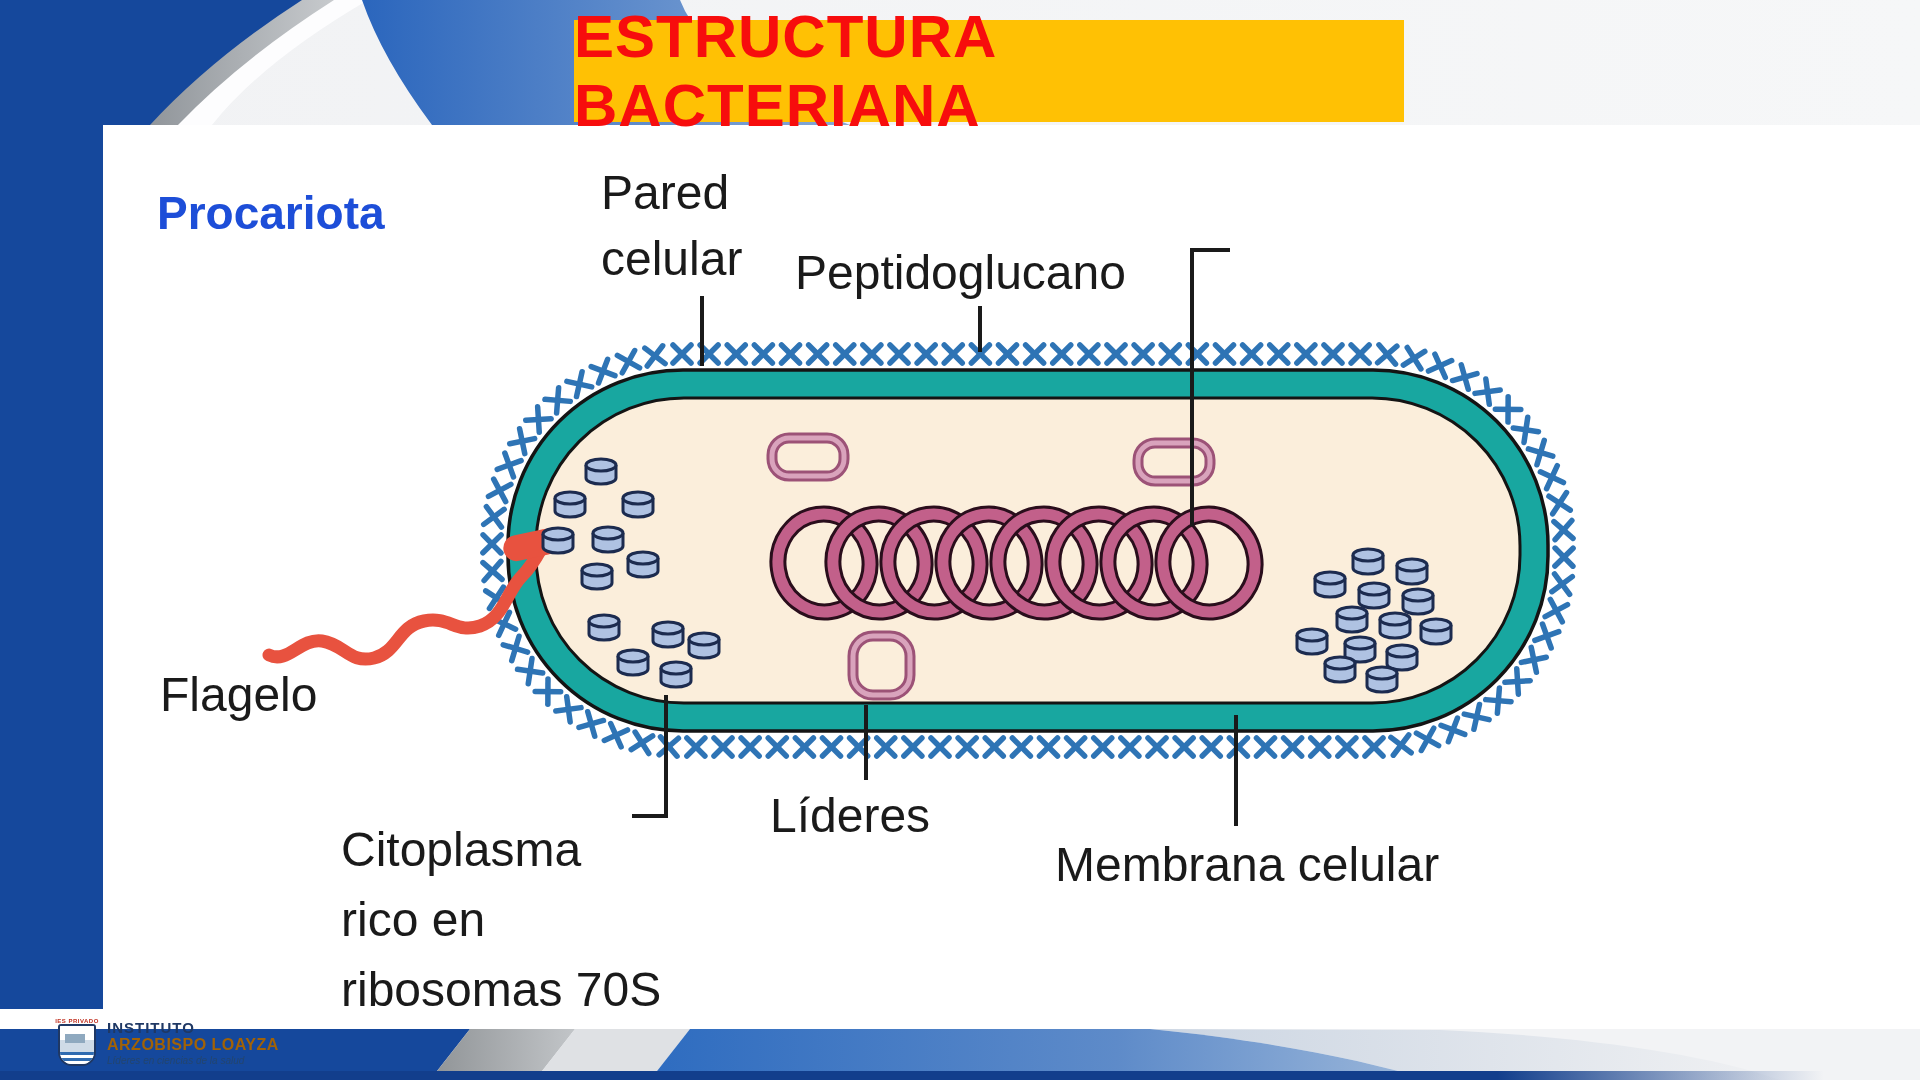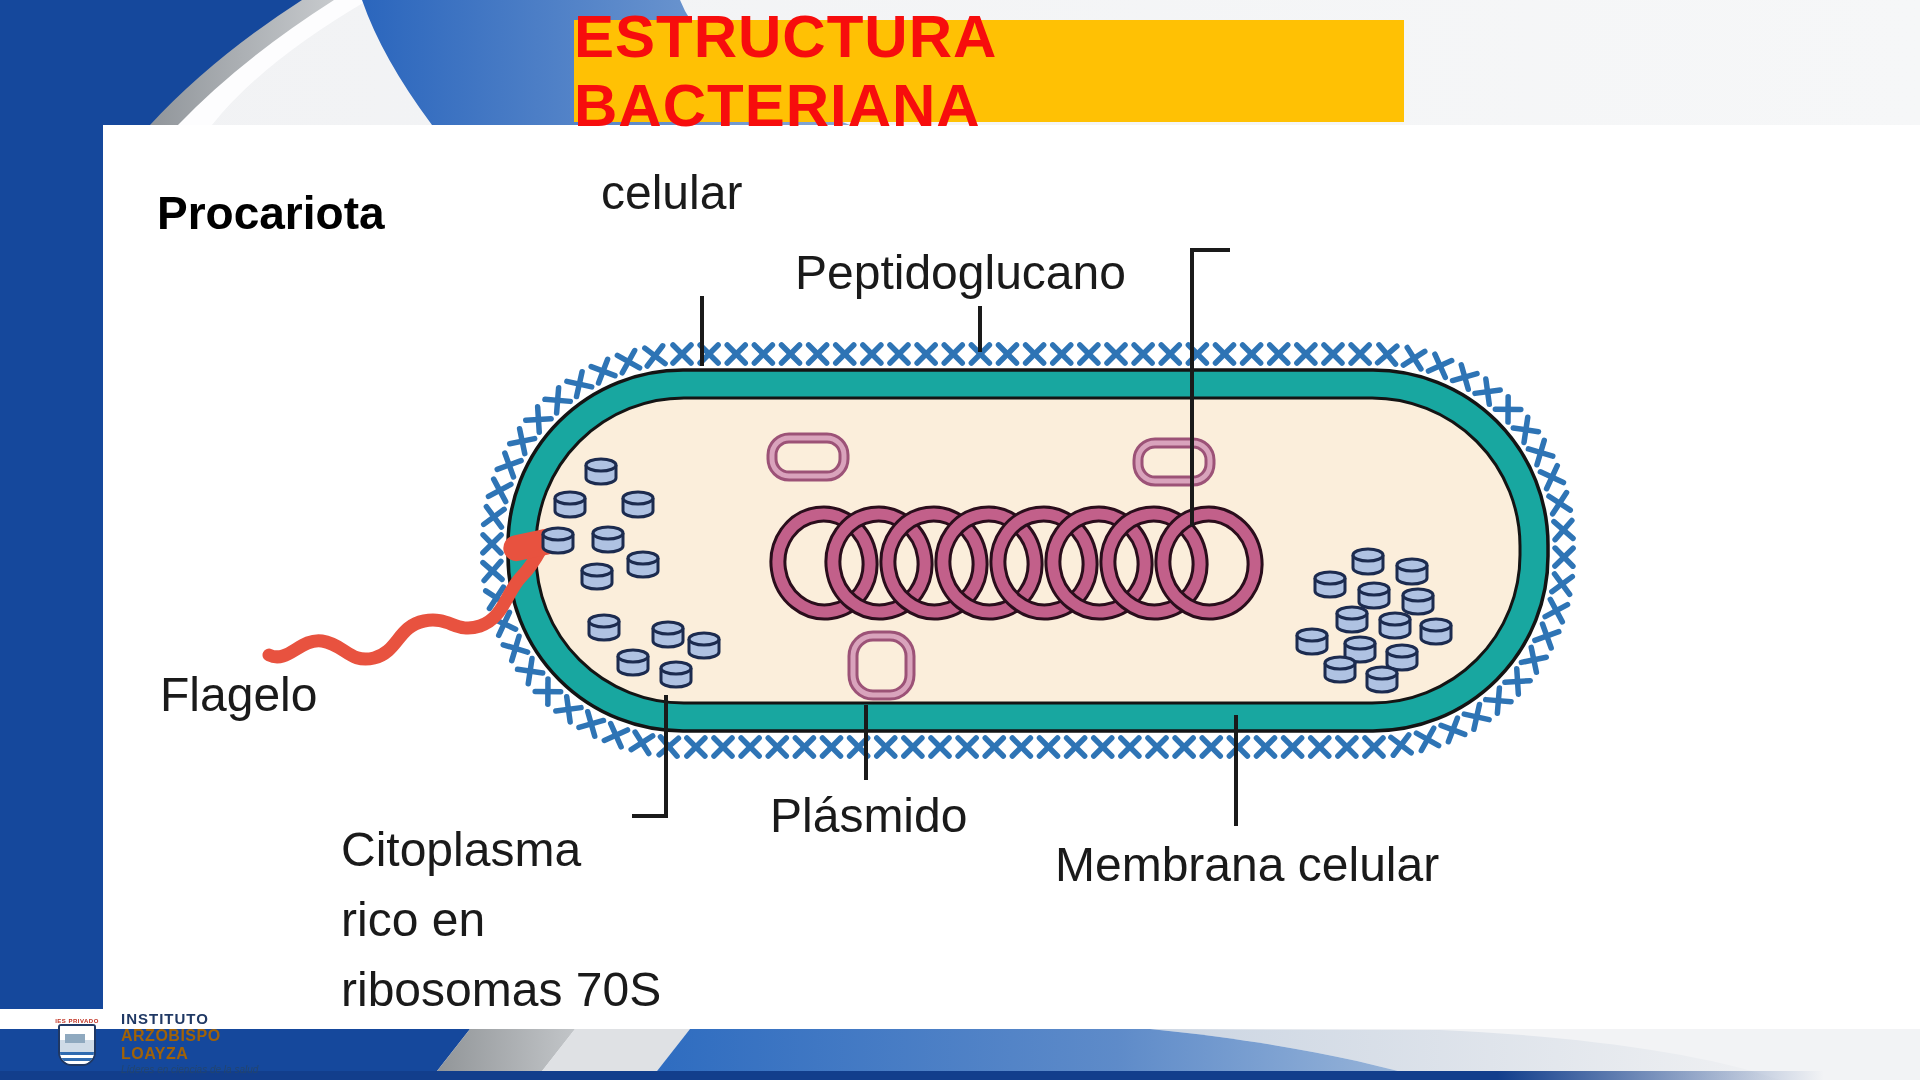--- a/index.html
+++ b/index.html
@@ -12,38 +12,38 @@
   .bottom-band{position:absolute;left:0;top:1029px;width:1920px;height:51px;z-index:2;}
   .bottom-line{position:absolute;left:0;top:1071px;width:1920px;height:9px;z-index:3;
                background:linear-gradient(to right,#123E8C 0%,#123E8C 78%,rgba(18,62,140,0) 95%);}
 
   
   .banner{position:absolute;left:574px;top:20px;width:830px;height:102px;z-index:4;
           display:flex;align-items:center;justify-content:center;}
   .banner h1{margin:0;font-size:60px;font-weight:bold;letter-spacing:1px;}
 
   
-  .heading{position:absolute;left:157px;top:186px;z-index:5;font-size:46px;font-weight:bold;color:#000000;}
+  .heading{position:absolute;left:157px;top:186px;z-index:5;font-size:46px;font-weight:bold;color:#1d4ed8;}
 
   
   .lbl{position:absolute;z-index:6;font-size:48px;line-height:66px;color:#1A1A1A;white-space:nowrap;}
   .lbl span{display:block;}
   #lbl-pared{left:601px;top:160px;}
   #lbl-pepti{left:795px;top:240px;}
   #lbl-cromo{left:1241px;top:210px;}
   #lbl-flagelo{left:160px;top:662px;}
   #lbl-cito{left:341px;top:815px;line-height:70px;}
   #lbl-plasmido{left:770px;top:783px;}
   #lbl-membrana{left:1055px;top:830px;line-height:70px;}
 
   #cell-svg{position:absolute;left:0;top:0;z-index:5;}
 
   
   .logo-box{position:absolute;left:45px;top:1014px;width:240px;height:59px;z-index:6;
-            display:flex;align-items:center;gap:18px;padding:3px 6px;box-sizing:border-box;}
+            display:flex;align-items:center;gap:4px;padding:3px 6px;box-sizing:border-box;}
   .crest{width:52px;height:52px;display:flex;flex-direction:column;align-items:center;flex:0 0 auto;}
   .crest .cap{font-size:6px;font-weight:bold;color:#C03020;letter-spacing:0.5px;}
   .shield{width:34px;height:38px;background:#ffffff;border:2px solid #1F3864;
           border-radius:3px 3px 14px 14px;overflow:hidden;display:flex;flex-direction:column;}
   .shield .pict{flex:1;background:linear-gradient(#ffffff 55%,#cfdbe7 55%);position:relative;}
   .shield .pict:before{content:"";position:absolute;left:5px;top:8px;width:20px;height:9px;background:#8FA9BF;}
   .shield .waves{height:12px;background:repeating-linear-gradient(#2F6BB0 0 3px,#ffffff 3px 6px);}
   .logo-text{display:flex;flex-direction:column;line-height:1.08;}
   .logo-text .l1{font-size:15px;font-weight:bold;color:#1F3864;letter-spacing:1px;}
   .logo-text .l2{font-size:16px;font-weight:bold;color:#a16207;letter-spacing:0.5px;}
@@ -625,35 +625,36 @@
       </g>
       <path d="M702,296 V366" fill="none" stroke="#1A1A1A" stroke-width="4"></path>
       <path d="M980,306 V352" fill="none" stroke="#1A1A1A" stroke-width="4"></path>
       <path d="M1230,250 H1192 V526" fill="none" stroke="#1A1A1A" stroke-width="4"></path>
       <path d="M666,695 V816 H632" fill="none" stroke="#1A1A1A" stroke-width="4"></path>
       <path d="M866,705 V780" fill="none" stroke="#1A1A1A" stroke-width="4"></path>
       <path d="M1236,715 V826" fill="none" stroke="#1A1A1A" stroke-width="4"></path>
     </svg>
 
   <div class="lbl" id="lbl-pared">
+    <span>Pared</span>
     <span>celular</span>
   </div>
   <div class="lbl" id="lbl-pepti">
     <span>Peptidoglucano</span>
   </div>
   <div class="lbl" id="lbl-flagelo">
     <span>Flagelo</span>
   </div>
   <div class="lbl" id="lbl-cito">
     <span>Citoplasma</span>
     <span>rico en</span>
     <span>ribosomas 70S</span>
   </div>
   <div class="lbl" id="lbl-plasmido">
-    <span>Plásmido</span>
+    <span>Líderes</span>
   </div>
   <div class="lbl" id="lbl-membrana">
     <span>Membrana celular</span>
   </div>
 
   <div class="logo-box">
     <div class="crest">
       <div class="cap">IES PRIVADO</div>
       <div class="shield">
         <div class="pict"></div>

